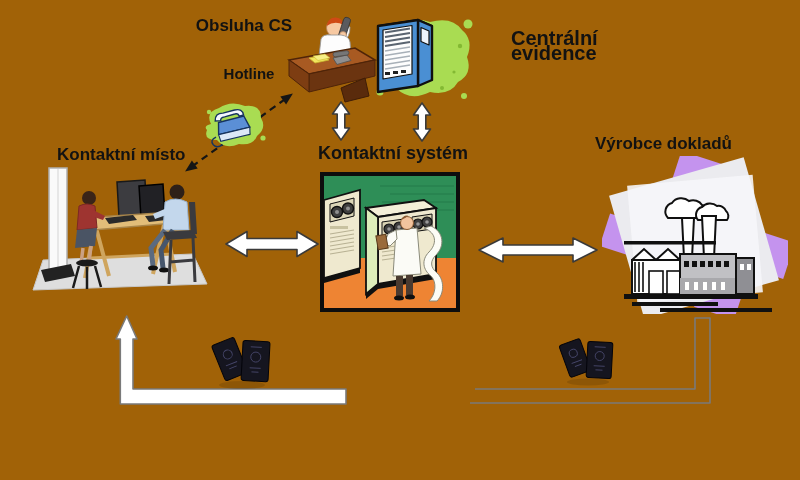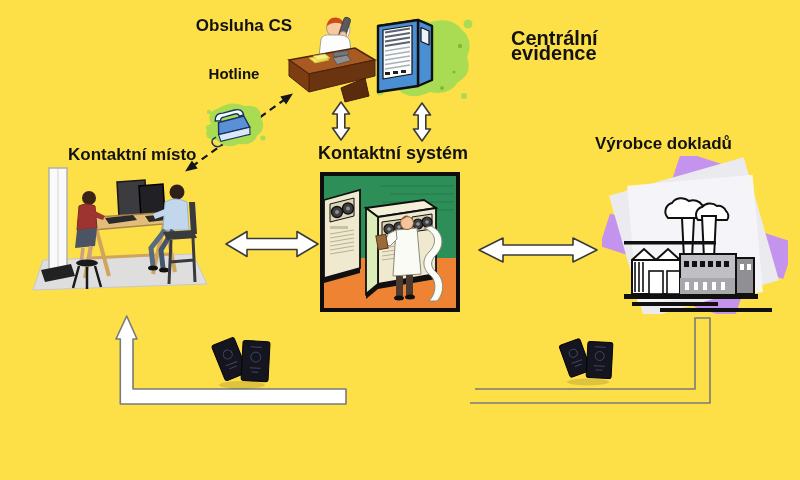--- a/index.html
+++ b/index.html
@@ -1,23 +1,23 @@
 <!DOCTYPE html>
 <html><head>
 <meta charset="utf-8">
 <style>
   html,body{margin:0;padding:0;background:#fff;}
-  .canvas{position:relative;width:800px;height:480px;background:#fde047;overflow:hidden;
+  .canvas{position:relative;width:800px;height:480px;background:#a16207;overflow:hidden;
           font-family:"Liberation Sans",sans-serif;}
   .abs{position:absolute;}
   .lbl{position:absolute;font-weight:bold;color:#121212;white-space:nowrap;}
   .lbl-obsluha{left:188px;top:16px;width:112px;text-align:center;font-size:17px;line-height:20px;}
-  .lbl-hotline{left:188px;top:65px;width:92px;text-align:center;font-size:15px;}
+  .lbl-hotline{left:203px;top:65px;width:92px;text-align:center;font-size:15px;}
   .lbl-evidence{left:511px;top:31px;font-size:20px;line-height:15px;}
-  .lbl-kontaktni{left:68px;top:145px;font-size:17px;}
+  .lbl-kontaktni{left:57px;top:145px;font-size:17px;}
   .lbl-central{left:318px;top:143px;width:142px;text-align:center;font-size:18px;}
   .lbl-vyrobce{left:595px;top:134px;font-size:17px;}
   svg{display:block;}
 </style>
 </head>
 <body>
 
 <div class="canvas">
 
   <div class="lbl lbl-obsluha">

